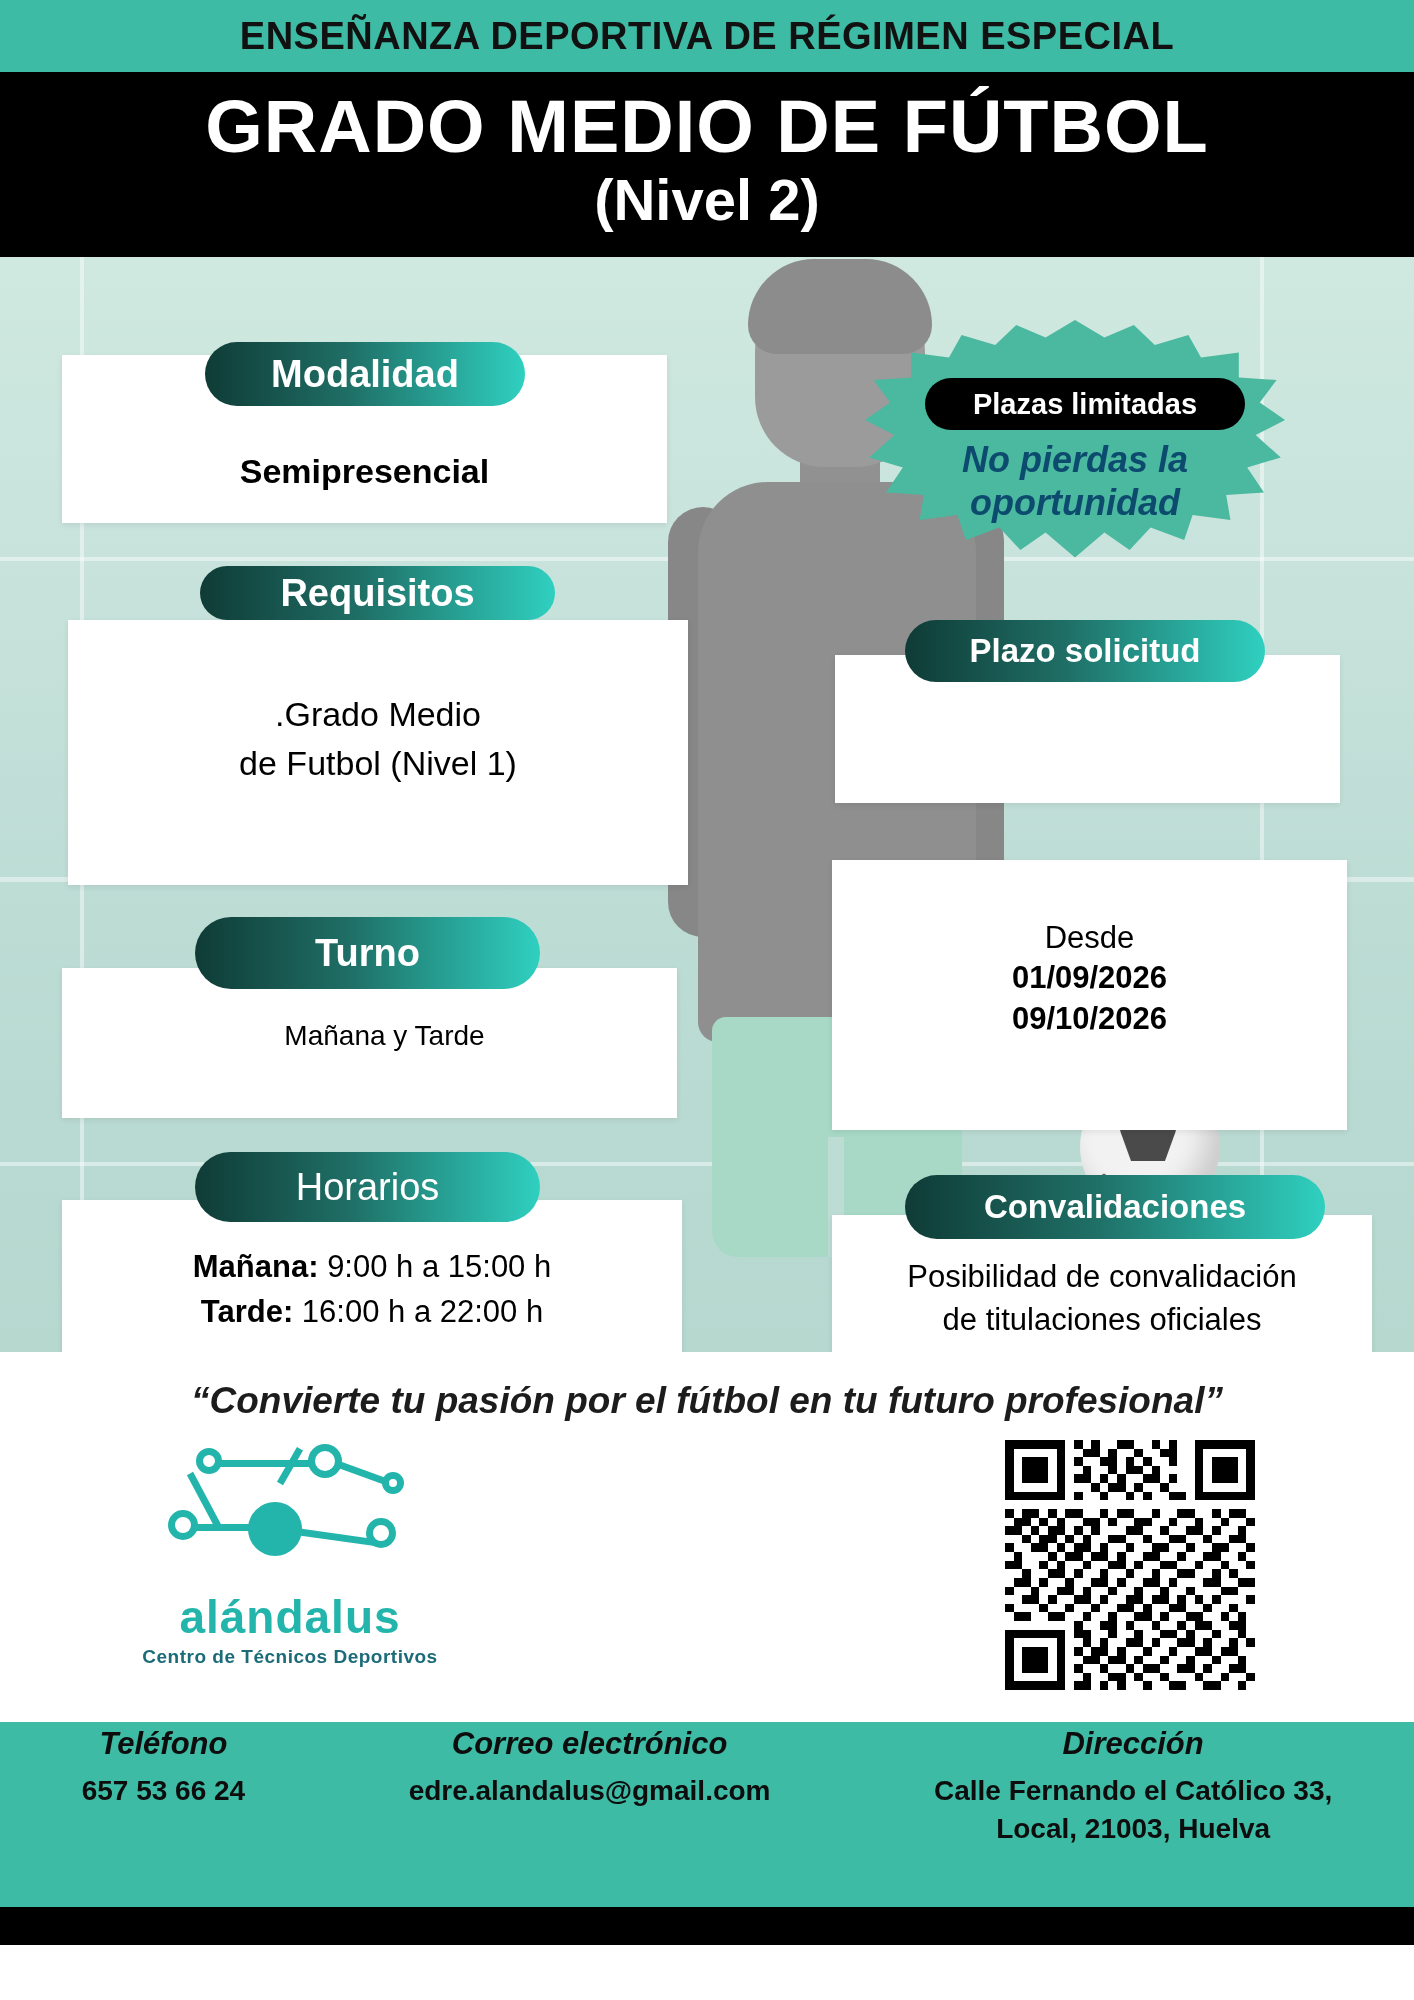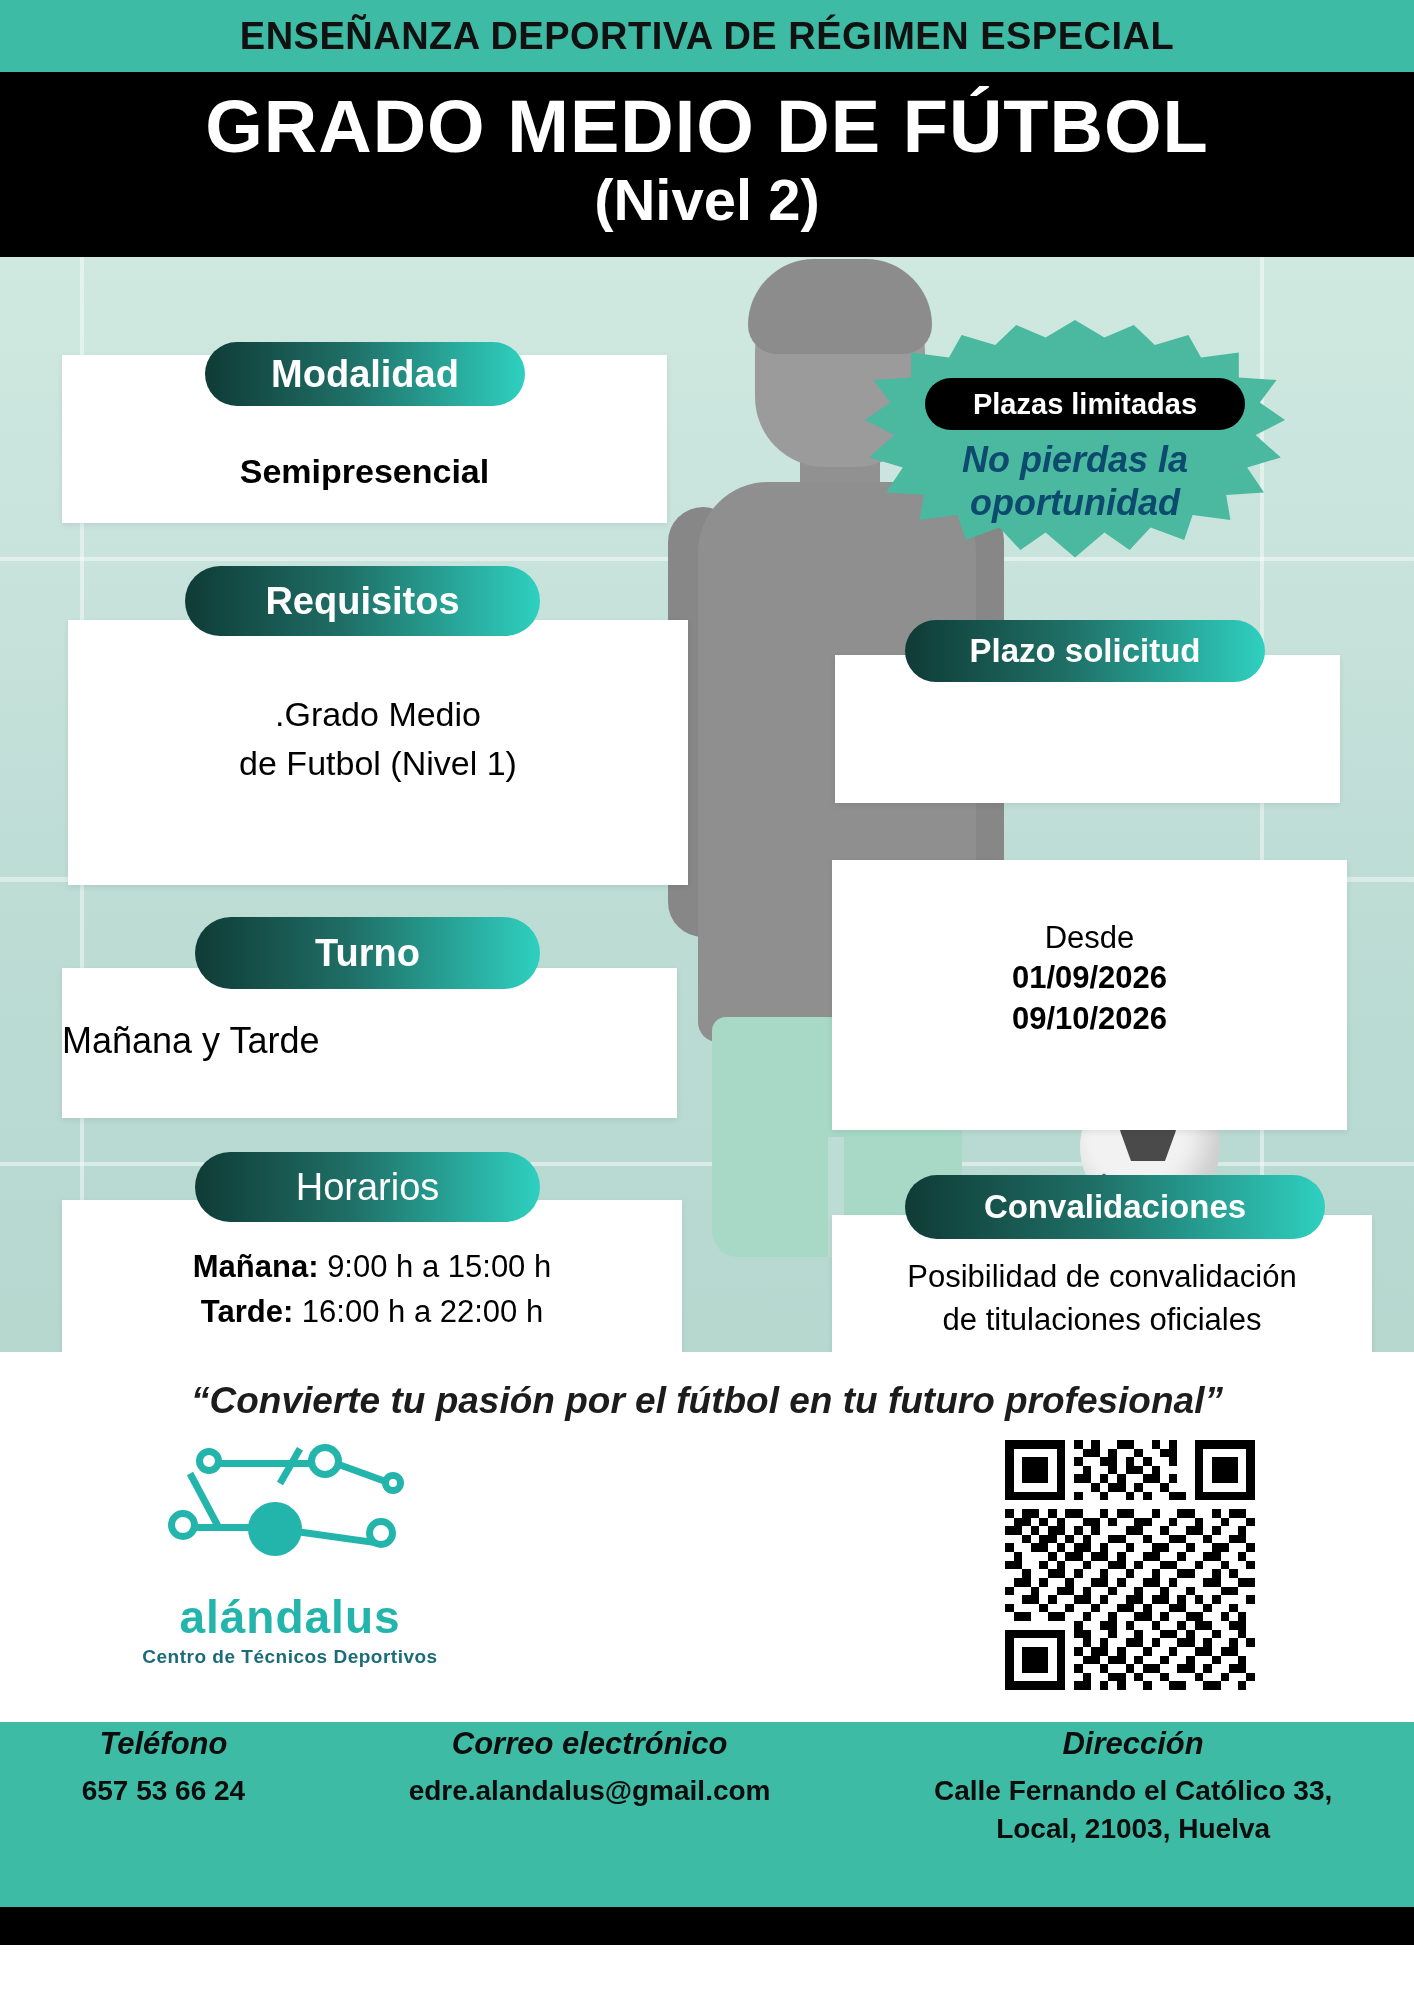--- a/index.html
+++ b/index.html
@@ -144,26 +144,26 @@
     white-space: nowrap;
   }
   .bold { font-weight: bold; }
 
   
   #card-modalidad { left: 62px; top: 355px; width: 605px; height: 168px; }
   #pill-modalidad { left: 205px; top: 342px; width: 320px; height: 64px; }
   #txt-modalidad { position: absolute; left: 62px; top: 452px; width: 605px; font-size: 34px; font-weight: bold; text-align: center; }
 
   #card-requisitos { left: 68px; top: 620px; width: 620px; height: 265px; }
-  #pill-requisitos { left: 185px; top: 566px; width: 355px; height: 70px; }
+  #pill-requisitos { left: 200px; top: 566px; width: 355px; height: 54px; }
   #txt-requisitos { position: absolute; left: 68px; top: 690px; width: 620px; text-align: center; font-size: 34px; line-height: 1.45; }
 
   #card-turno { left: 62px; top: 968px; width: 615px; height: 150px; }
   #pill-turno { left: 195px; top: 917px; width: 345px; height: 72px; }
-  #txt-turno { position: absolute; left: 62px; top: 1020px; width: 645px; text-align: left; font-size: 36px; }
+  #txt-turno { position: absolute; left: 62px; top: 1020px; width: 645px; text-align: center; font-size: 28px; }
 
   #card-horarios { left: 62px; top: 1200px; width: 620px; height: 155px; }
   #pill-horarios { left: 195px; top: 1152px; width: 345px; height: 70px; font-weight: normal; }
   #txt-horarios { position: absolute; left: 62px; top: 1245px; width: 620px; text-align: center; font-size: 31px; line-height: 1.45; }
 
   
   #card-plazo { left: 835px; top: 655px; width: 505px; height: 148px; }
   #pill-plazo { left: 905px; top: 620px; width: 360px; height: 62px; font-size: 33px; }
   #txt-plazo { position: absolute; left: 835px; top: 715px; width: 505px; text-align: center; font-size: 37px; font-weight: bold; }
 

